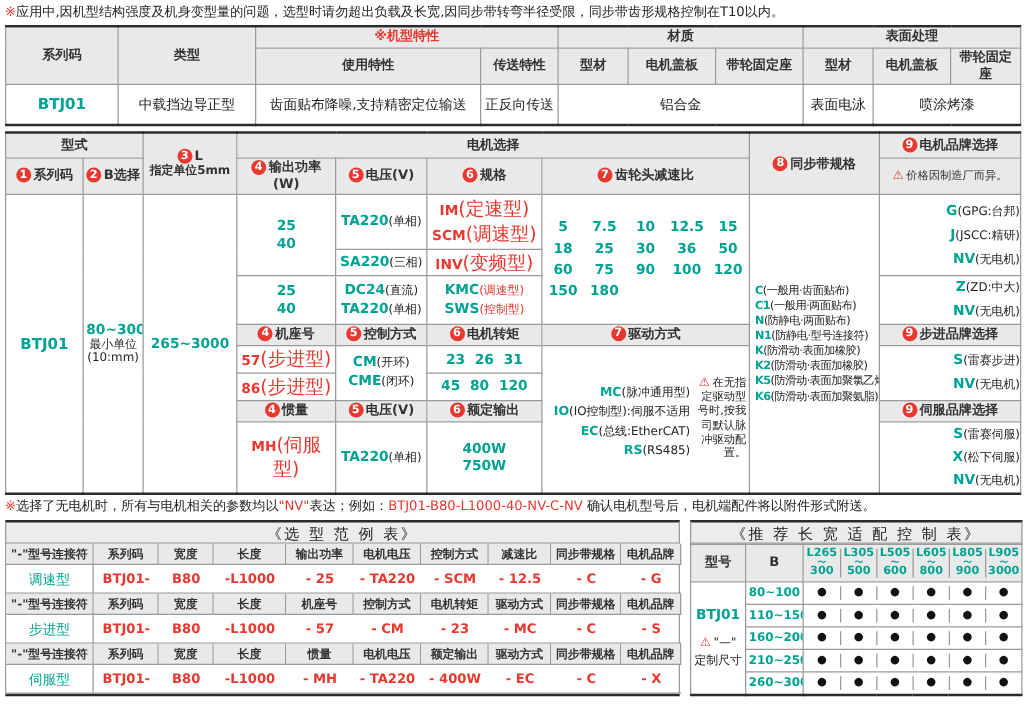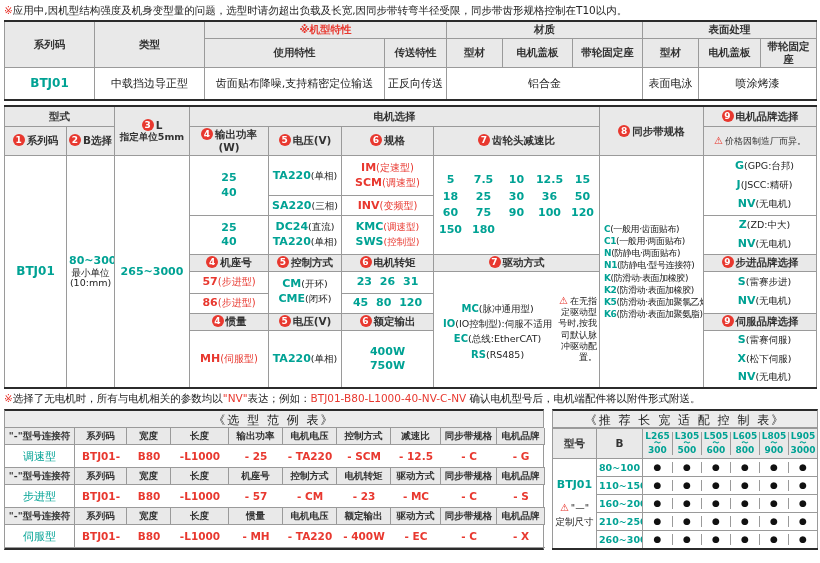--- a/index.html
+++ b/index.html
@@ -25,29 +25,29 @@
 .main tr.r1,.main tr.r2{height:20px}
 .main tr.r3{height:40px}
 .main tr.r4{height:20px}
 .main tr.r5{height:38px}
 .main tr.r6,.main tr.r9{height:17px}
 .main tr.r7{height:22px}
 .main tr.r8{height:20px}
 .main tr.r10{height:56px}
 .code{font-weight:bold}
 .ctk .code{color:#00a294}.ctk .desc{color:#222;font-size:9.5px}
-.crr .code{color:#e8382f}.crr .desc{color:#e8382f;font-size:10px}
+.crr .code{color:#e8382f}.crr .desc{color:#e8382f;font-size:15px}
 .ctr .code{color:#00a294}.ctr .desc{color:#e8382f;font-size:9.5px}
 .ln{white-space:nowrap;line-height:1.35}
 .vlist{font-weight:bold;color:#00a294}
 .vlist div{line-height:1.3}
 .rgrid{display:grid;grid-template-columns:repeat(5,1fr);row-gap:3px;align-content:center;height:100%;font-weight:bold;color:#00a294;font-size:11px}
 .cellcol{display:flex;flex-direction:row;height:100%}
 .opt-list{display:flex;flex-direction:column;justify-content:center}
-.opt-list .ln{text-align:center;padding-left:9px}
+.opt-list .ln{text-align:right;padding-left:9px}
 .opt-list.center{height:100%}
 .opt-list.spread .ln{margin:2px 0}
 .belt-list{margin:auto 0}
 .belt-list .ln{text-align:left;padding-left:4px;font-size:9px;letter-spacing:-0.4px}
 .belt-list .ln .desc{font-size:9px}
 .cell-note{margin-top:auto;text-align:right;padding:1px 2px 2px 4px;font-size:9px;line-height:1.25;white-space:normal}
 .drive-list{padding-top:4px}
 .drive-list .ln{font-size:10px;line-height:1.5}
 .torque{word-spacing:4px;font-weight:bold;color:#00a294}
 .pricenote{font-size:9px;font-weight:normal}

